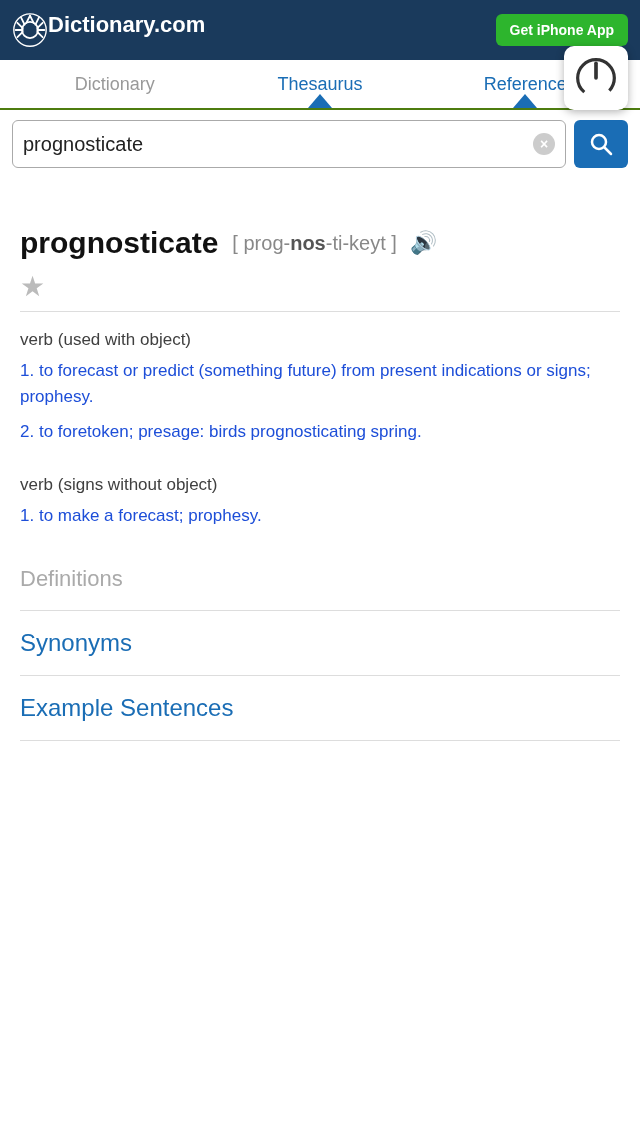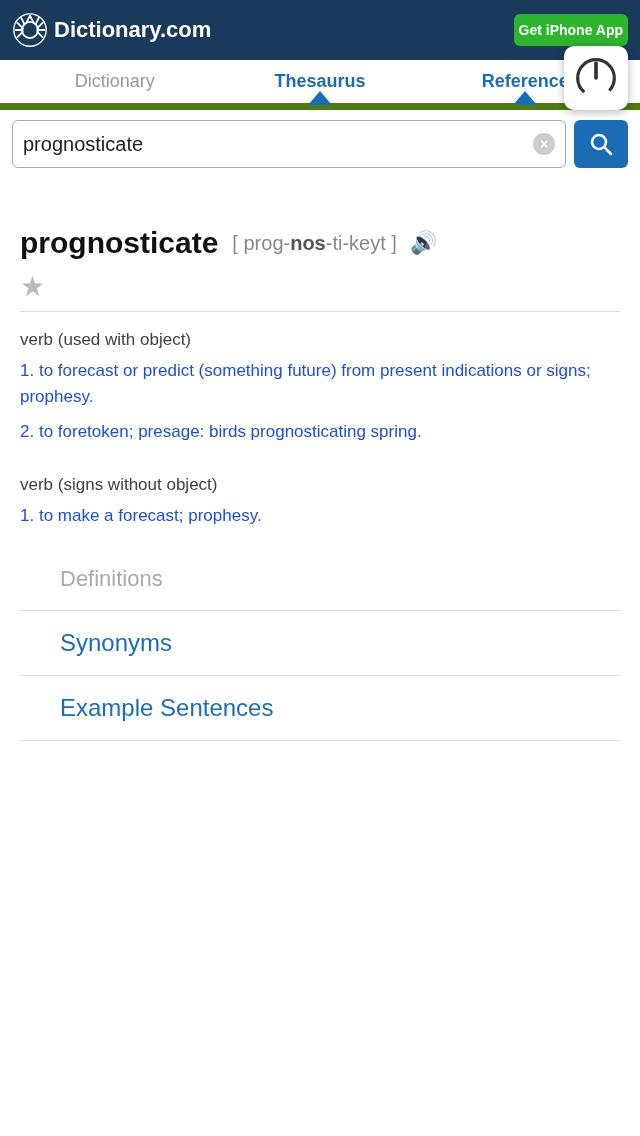--- a/index.html
+++ b/index.html
@@ -18,42 +18,40 @@
       background: #1a3a5c;
       height: 60px;
       display: flex;
       align-items: center;
       justify-content: space-between;
       padding: 0 12px;
     }
 
     .logo-area {
       display: flex;
-      align-items: center;
-      gap: 6px;
     }
 
     .logo-icon {
       width: 36px;
       height: 36px;
     }
 
     .logo-text {
       color: #fff;
       font-size: 22px;
       font-weight: bold;
       font-family: Arial, sans-serif;
     }
 
     .get-app-btn {
       background: #2db52d;
       color: #fff;
       border: none;
       border-radius: 6px;
-      padding: 8px 5px;
+      padding: 8px 14px;
       font-size: 14px;
       font-weight: bold;
       cursor: pointer;
     }
 
     
     .power-overlay {
       position: absolute;
       top: 46px;
       right: 12px;
@@ -70,38 +68,38 @@
 
     .power-icon-svg {
       width: 44px;
       height: 44px;
     }
 
     
     .nav-tabs {
       display: flex;
       align-items: center;
-      border-bottom: 7px solid #4d7c0f;
+      border-bottom: 2px solid #4d7c0f;
       background: #fff;
       padding: 0 12px;
       height: 50px;
     }
 
     .nav-tab {
       flex: 1;
       text-align: center;
       font-size: 18px;
       padding: 12px 0;
       cursor: pointer;
       position: relative;
     }
 
     .nav-tab.active {
       color: #1a6db5;
-      font-weight: bold;
+      font-weight: normal;
       text-align: center;
     }
 
     .nav-tab.inactive {
       color: #999;
     }
 
     .nav-tab.active::after {
       content: '';
       position: absolute;
@@ -247,21 +245,20 @@
       line-height: 1.5;
       margin-bottom: 10px;
     }
 
     .def-entry .example {
     }
 
     
     .section-header {
       padding: 18px 20px;
-      margin-left: 40px;
     }
 
     .section-title-gray {
       font-size: 22px;
       color: #aaa;
     }
 
     .section-title-blue {
       font-size: 24px;
       color: #1a6db5;

